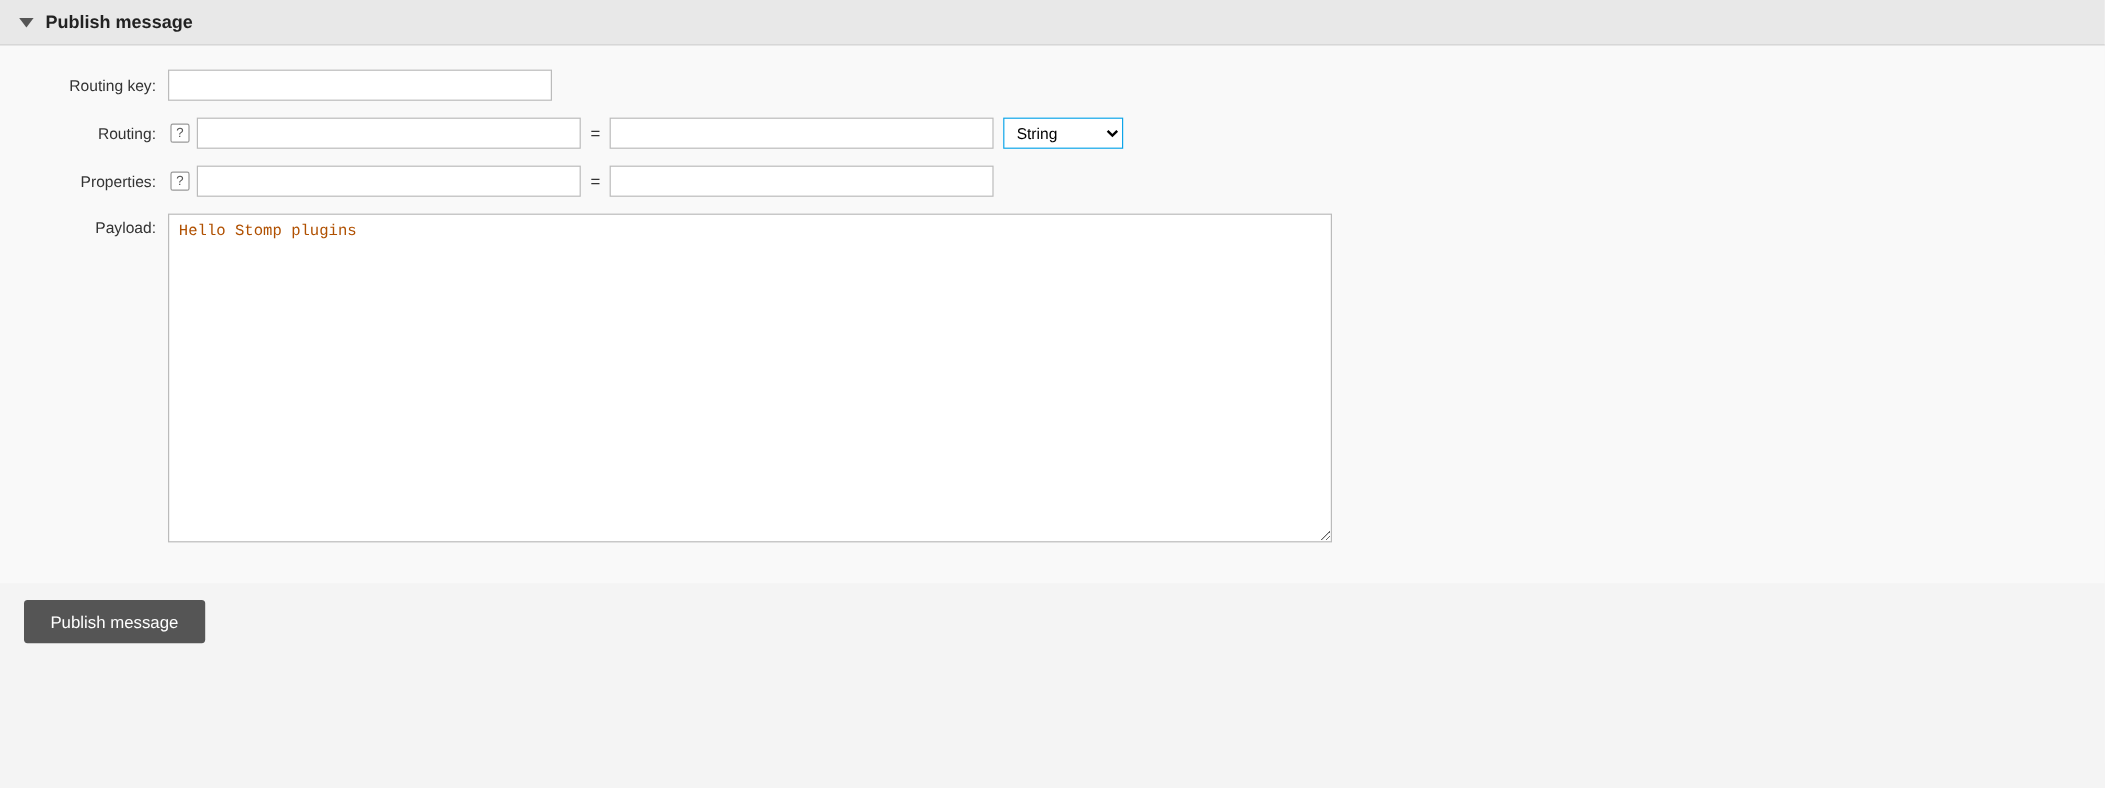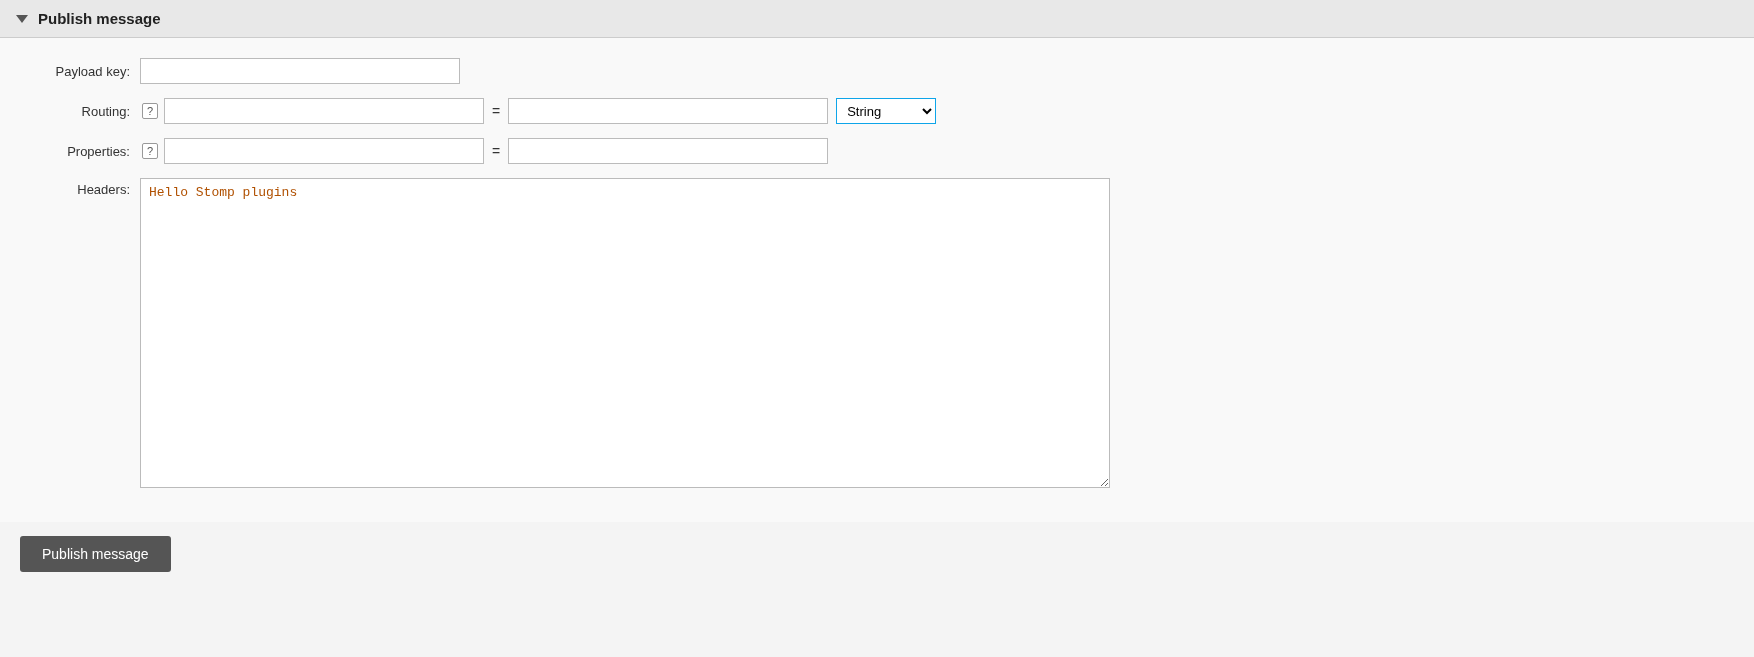--- a/index.html
+++ b/index.html
@@ -141,21 +141,21 @@
       width: 120px;
       min-width: 120px;
       padding-right: 10px;
       padding-top: 4px;
       color: #333;
       font-size: 13px;
     }
 
     .payload-textarea {
       width: 970px;
-      height: 310px;
+      height: 274px;
       border: 1px solid #bbb;
       padding: 6px 8px;
       font-family: 'Courier New', Courier, monospace;
       font-size: 13px;
       color: #b05000;
       background: #fff;
       outline: none;
       resize: both;
     }
 
@@ -181,21 +181,21 @@
 <div class="page-container">
 
   <div class="section-header">
     <span class="collapse-icon"></span>
     <span class="section-header-title">Publish message</span>
   </div>
 
   <div class="form-body">
 
     <div class="form-row">
-      <span class="form-label">Payload key:</span>
+      <span class="form-label">Routing key:</span>
       <input type="text" class="form-input routing-key-input" value="" style="">
     </div>
 
     <div class="form-row">
       <span class="form-label">Routing:</span>
       <span class="help-icon">?</span>
       <input type="text" class="form-input header-key-input" style="">
       <span class="eq-sign">=</span>
       <input type="text" class="form-input header-value-input" style="">
       <select class="type-select">
@@ -207,21 +207,21 @@
 
     <div class="form-row">
       <span class="form-label">Properties:</span>
       <span class="help-icon">?</span>
       <input type="text" class="form-input properties-key-input" style="">
       <span class="eq-sign">=</span>
       <input type="text" class="form-input properties-value-input" style="">
     </div>
 
     <div class="payload-row">
-      <span class="payload-label">Headers:</span>
+      <span class="payload-label">Payload:</span>
       <textarea class="payload-textarea" style="">Hello Stomp plugins</textarea>
     </div>
 
   </div>
 
   <div class="button-row">
     <button class="publish-btn">Publish message</button>
   </div>
 
 </div>

